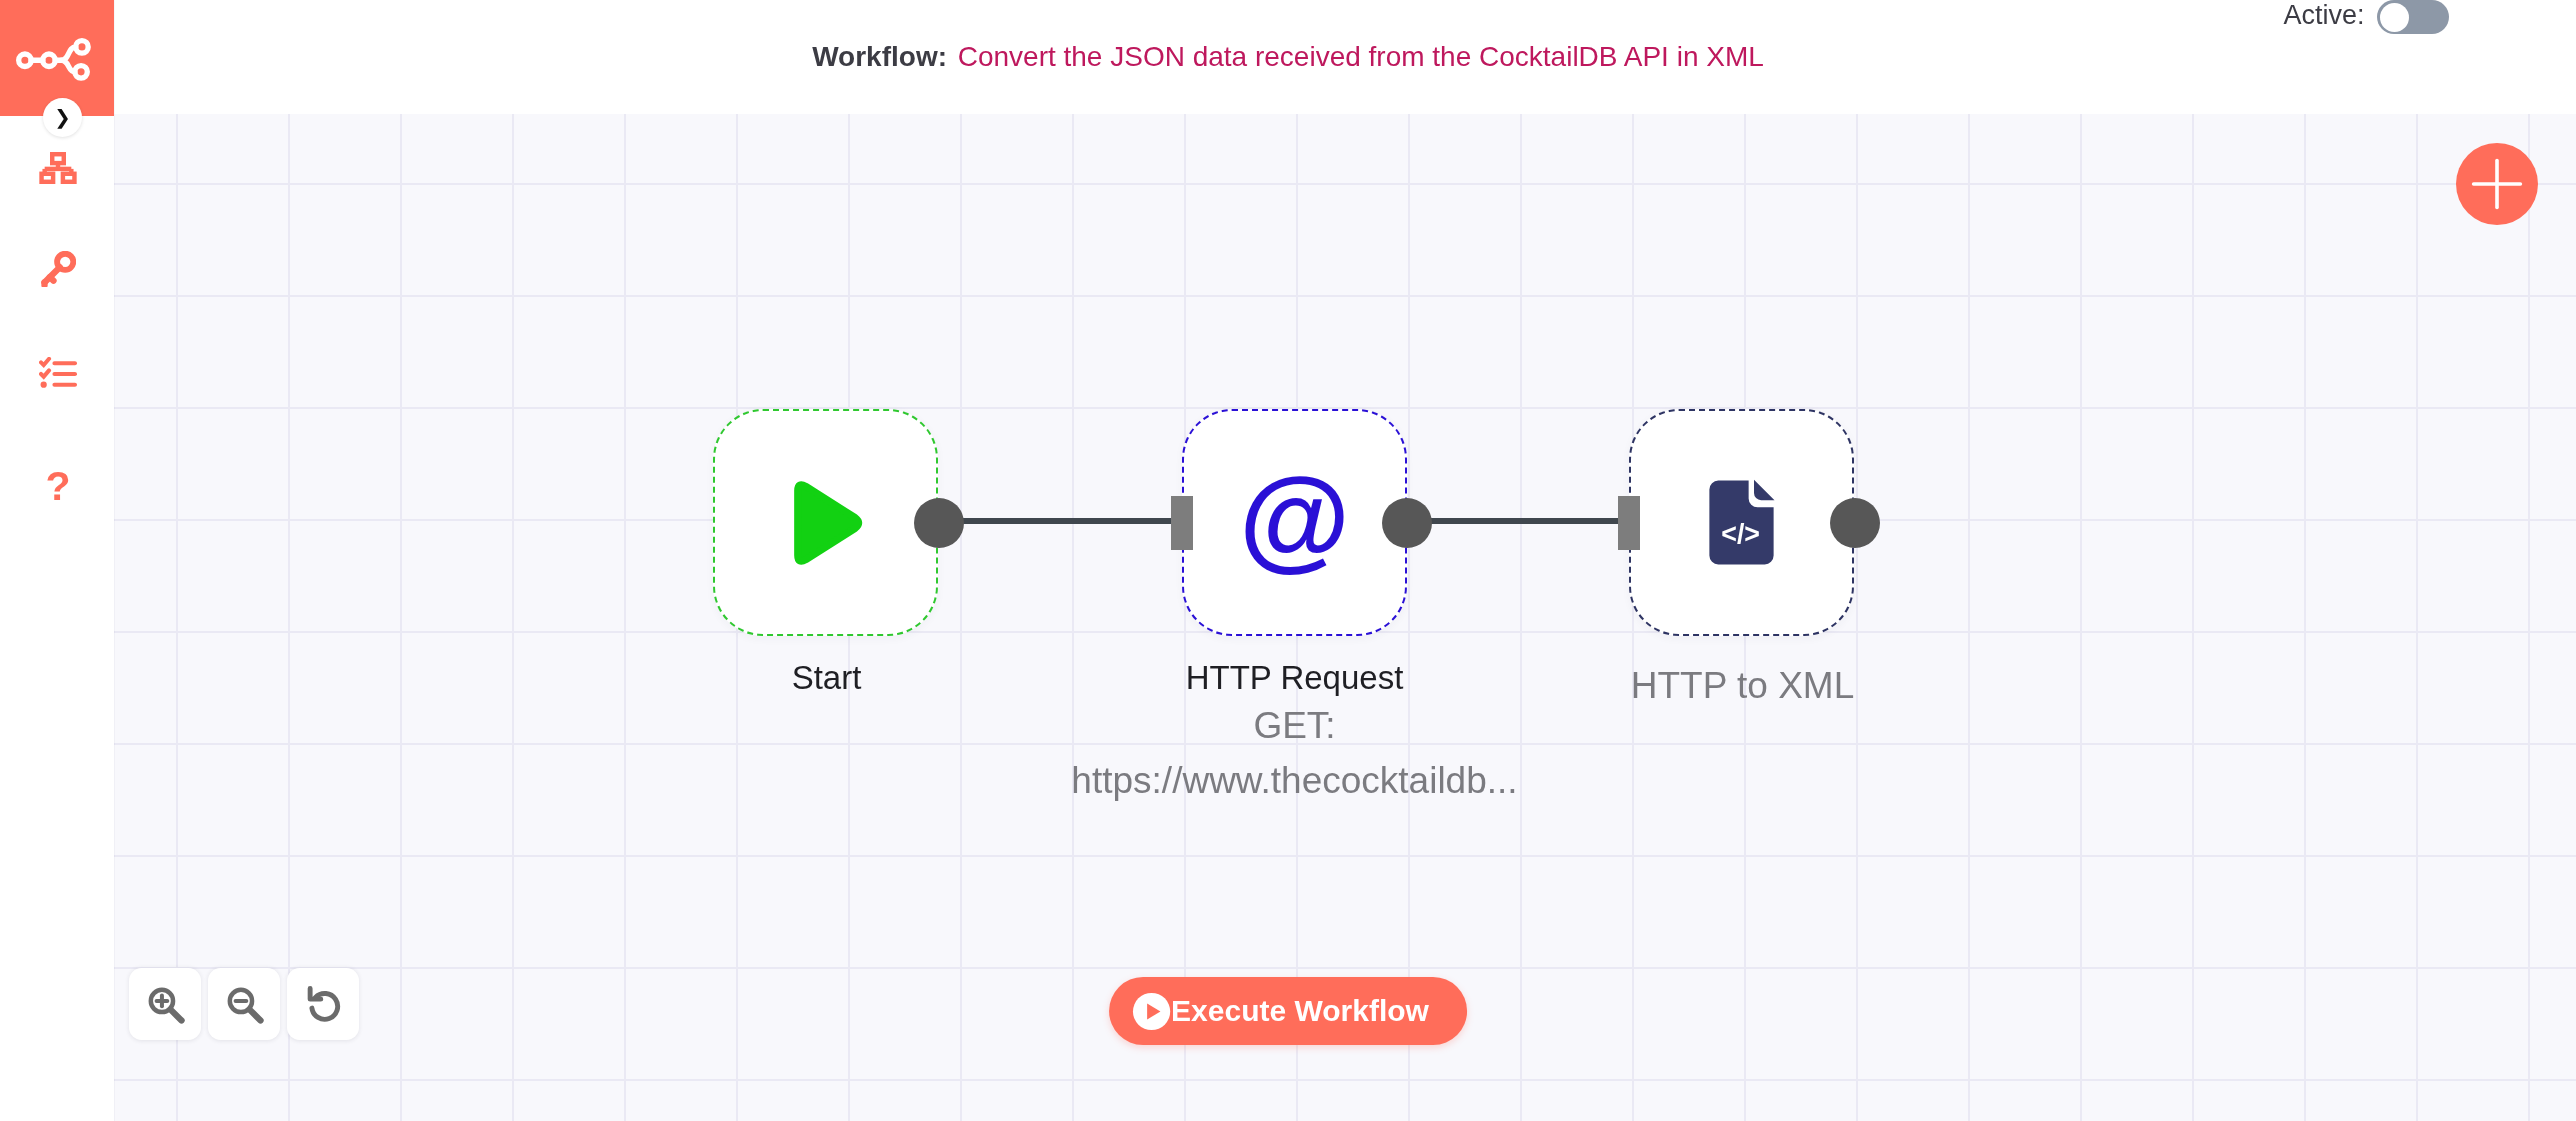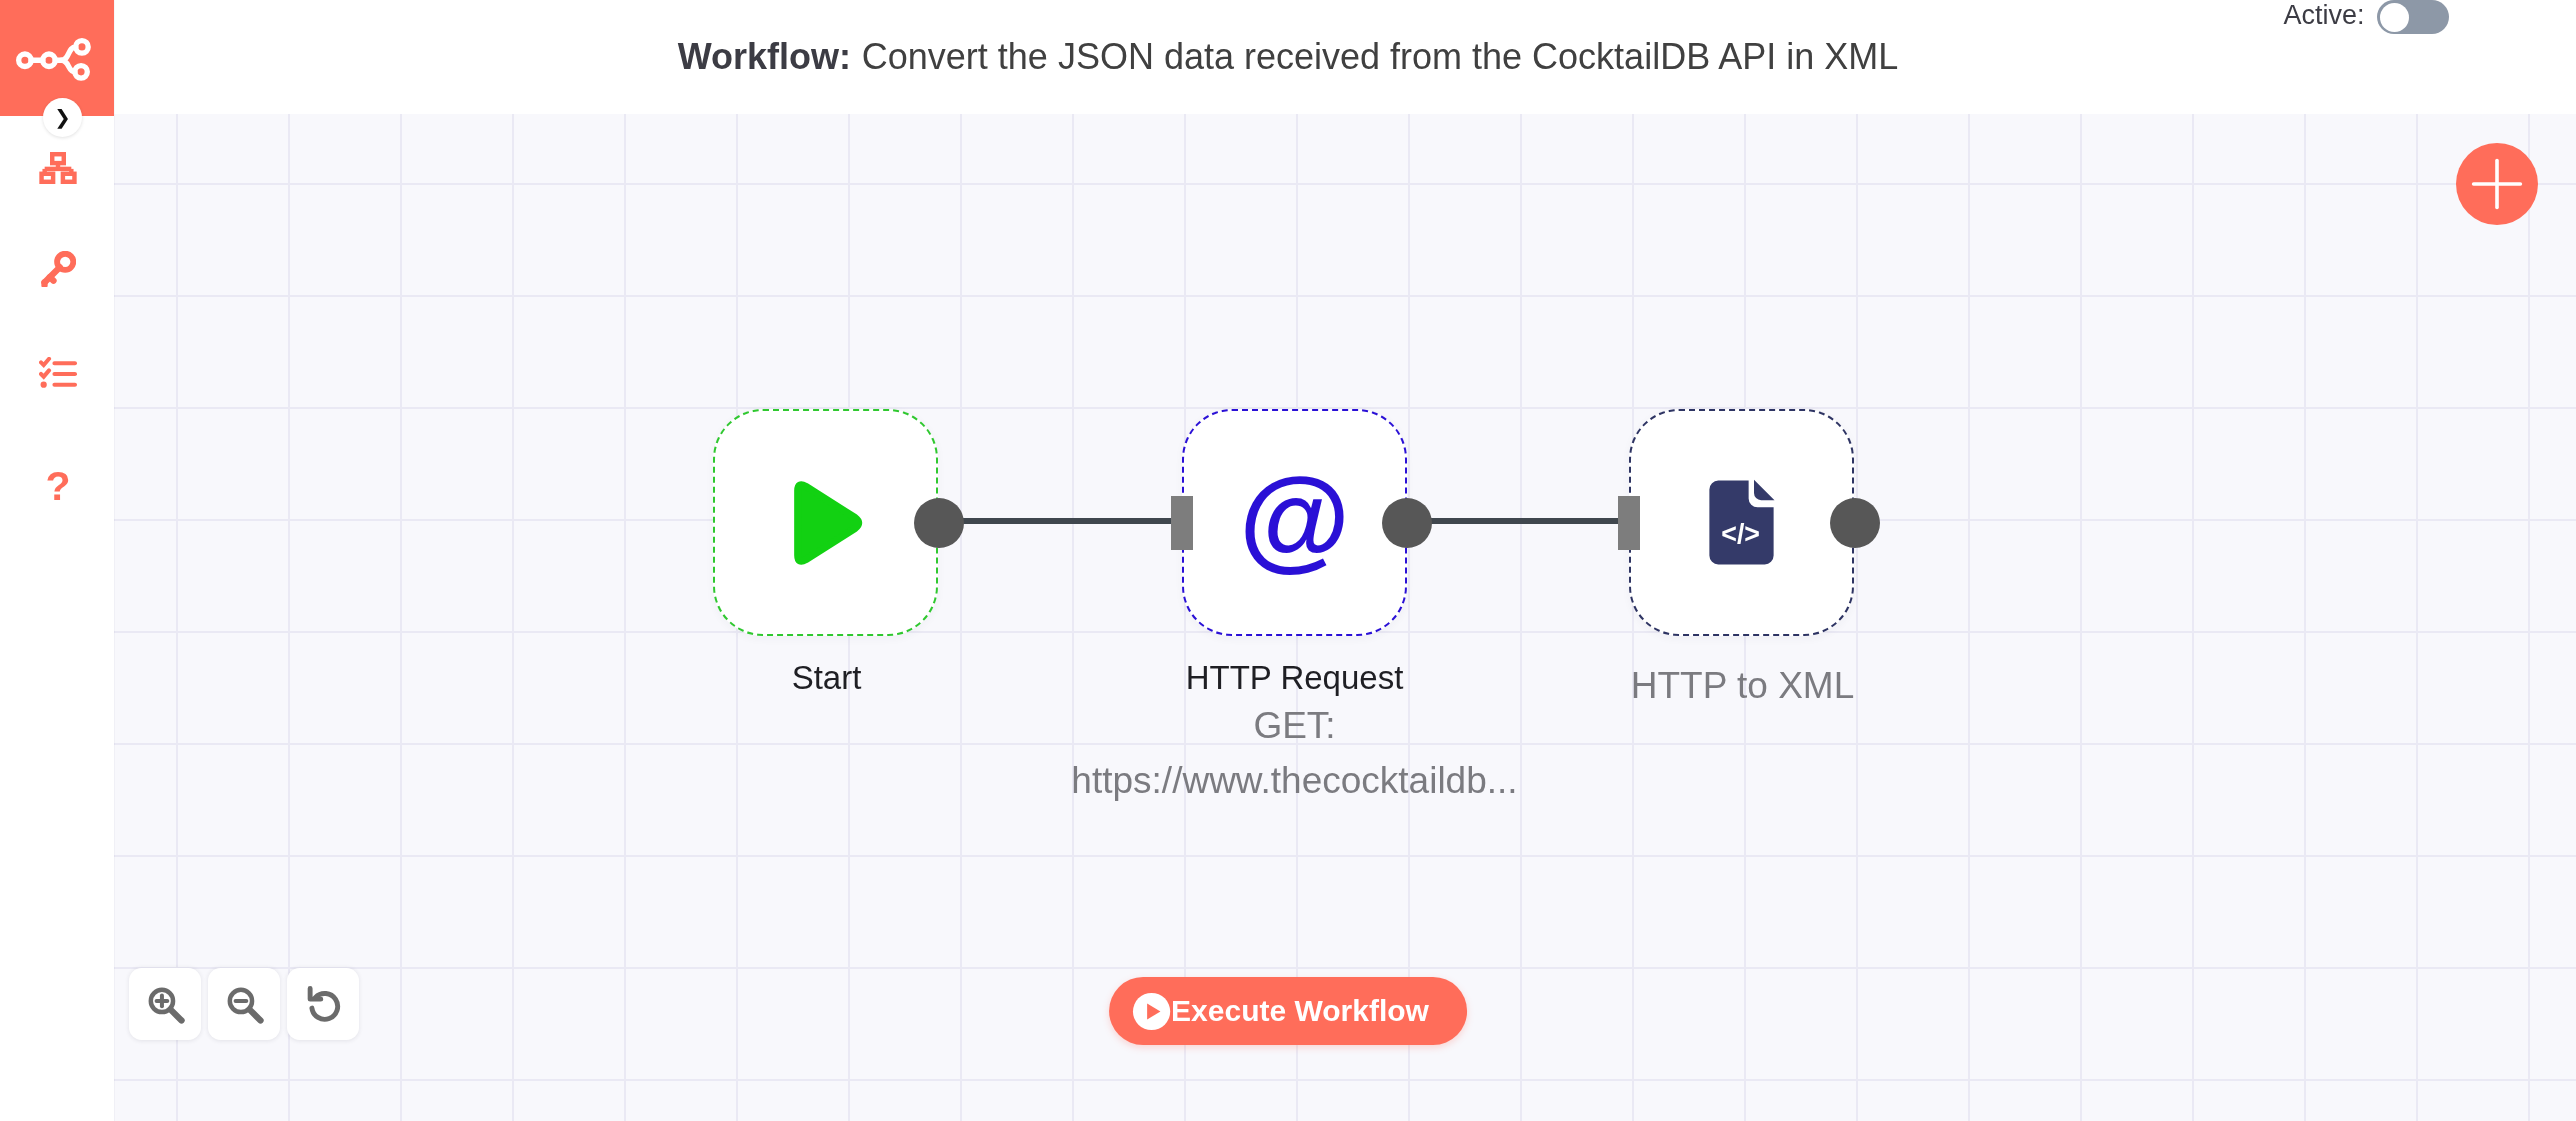--- a/index.html
+++ b/index.html
@@ -1,23 +1,23 @@
 <!DOCTYPE html>
 <html style="font-size:14.3px"><head>
 <meta charset="utf-8">
 <style>
   html,body{margin:0;padding:0;background:#e9e9ee;}
   *{box-sizing:border-box;font-family:"Liberation Sans","DejaVu Sans",sans-serif;}
   #app{position:relative;width:2576px;height:1122px;background:#fff;overflow:hidden;}
 
   
   .header{position:absolute;left:0;top:0;width:2576px;height:114px;background:#ffffff;z-index:5;}
-  .title{position:absolute;left:50%;top:0;transform:translateX(-50%);height:114px;display:flex;align-items:center;white-space:nowrap;font-size:36px;}
+  .title{position:absolute;left:50%;top:0;transform:translateX(-50%);height:114px;display:flex;align-items:center;white-space:nowrap;font-size:28px;}
   .t-label{color:#3c3c44;font-weight:700;margin-right:10.7px;}
-  .t-name{color:#404040;font-weight:400;cursor:pointer;}
+  .t-name{color:#be185d;font-weight:400;cursor:pointer;}
   .active-group{position:absolute;right:127px;top:0;height:114px;display:flex;align-items:flex-start;gap:12.5px;}
   .active-label{color:#3c3c44;font-size:27px;}
   .toggle{width:72px;height:34px;border-radius:17px;background:#8d98a7;position:relative;cursor:pointer;}
   .toggle .knob{position:absolute;left:2.7px;top:2.7px;width:29px;height:29px;border-radius:50%;background:#ffffff;}
 
   
   .sidebar{position:absolute;left:0;top:0;width:114px;height:1122px;background:#ffffff;z-index:10;box-shadow:0.9px 0 0 rgba(60,60,90,0.04);}
   .logo-box{position:absolute;left:0;top:0;width:114px;height:116px;background:#ff6d5a;display:flex;align-items:center;justify-content:center;}
   .collapse-btn{position:absolute;left:43px;top:98px;width:39px;height:39px;border-radius:50%;background:#ffffff;border:none;display:flex;align-items:center;justify-content:center;box-shadow:0 0.9px 3.6px rgba(0,0,0,0.12);cursor:pointer;}
   .collapse-btn span{color:#111;font-size:19.7px;font-weight:700;line-height:1;}

